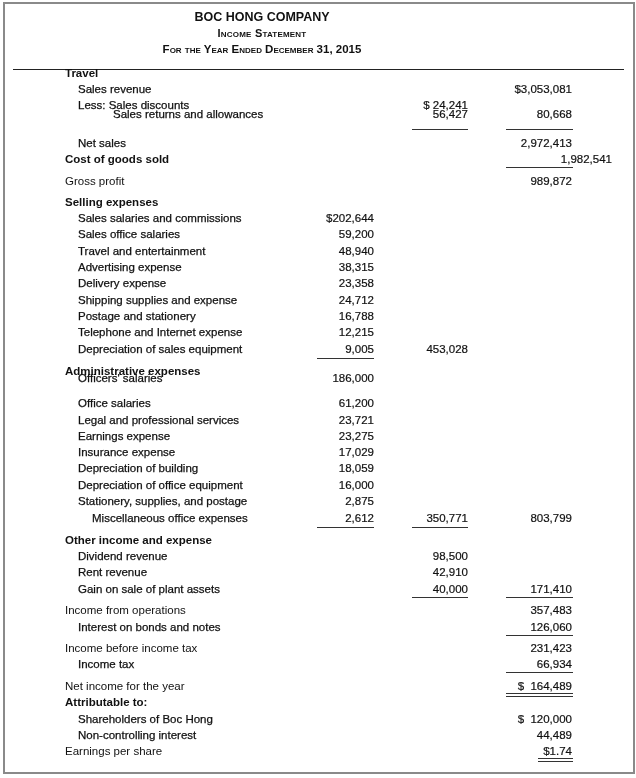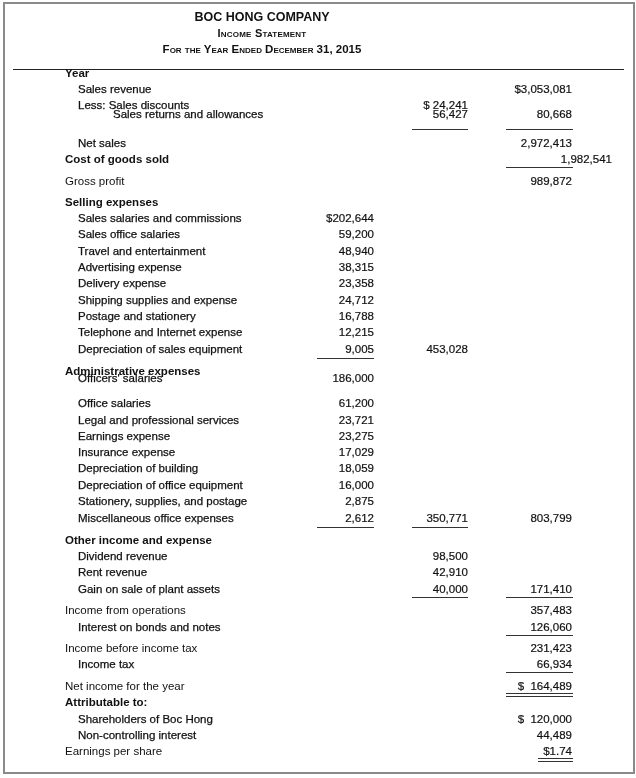--- a/index.html
+++ b/index.html
@@ -28,21 +28,21 @@
 
 <div class="frame"></div>
 
 <div class="hdr hdr1">BOC HONG COMPANY</div>
 <div class="hdr hdr2">Income Statement</div>
 <div class="hdr hdr3" style="font-variant: small-caps; font-size:11.5px;">For the Year Ended December 31, 2015</div>
 <div class="rule"></div>
 
 <div id="rows">
     <div class="row" style="top: 65px;">
-      <span class="lbl bold" style="left: 65px;">Year</span>
+      <span class="lbl bold" style="left: 65px;">Travel</span>
     </div>
     <div class="row" style="top: 81px;">
       <span class="lbl med" style="left: 78px;">Sales revenue</span>
       <span class="num c3" style="white-space: pre;">$3,053,081</span>
     </div>
     <div class="row" style="top: 97px;">
       <span class="lbl med" style="left: 78px;">Less: Sales discounts</span>
       <span class="num c2" style="white-space: pre;">$ 24,241</span>
     </div>
     <div class="row" style="top: 106px;">
@@ -131,21 +131,21 @@
     </div>
     <div class="row" style="top: 477px;">
       <span class="lbl med" style="left: 78px;">Depreciation of office equipment</span>
       <span class="num c1" style="white-space: pre;">16,000</span>
     </div>
     <div class="row" style="top: 493px;">
       <span class="lbl med" style="left: 78px;">Stationery, supplies, and postage</span>
       <span class="num c1" style="white-space: pre;">2,875</span>
     </div>
     <div class="row" style="top: 510px;">
-      <span class="lbl med" style="left: 78px;">Miscellaneous office expenses</span>
+      <span class="lbl med" style="left: 92px;">Miscellaneous office expenses</span>
       <span class="num c1" style="white-space: pre;">2,612</span>
       <span class="num c2" style="white-space: pre;">350,771</span>
       <span class="num c3" style="white-space: pre;">803,799</span>
     </div>
     <div class="row" style="top: 532px;">
       <span class="lbl bold" style="left: 65px;">Other income and expense</span>
     </div>
     <div class="row" style="top: 548px;">
       <span class="lbl med" style="left: 78px;">Dividend revenue</span>
       <span class="num c2" style="white-space: pre;">98,500</span>

